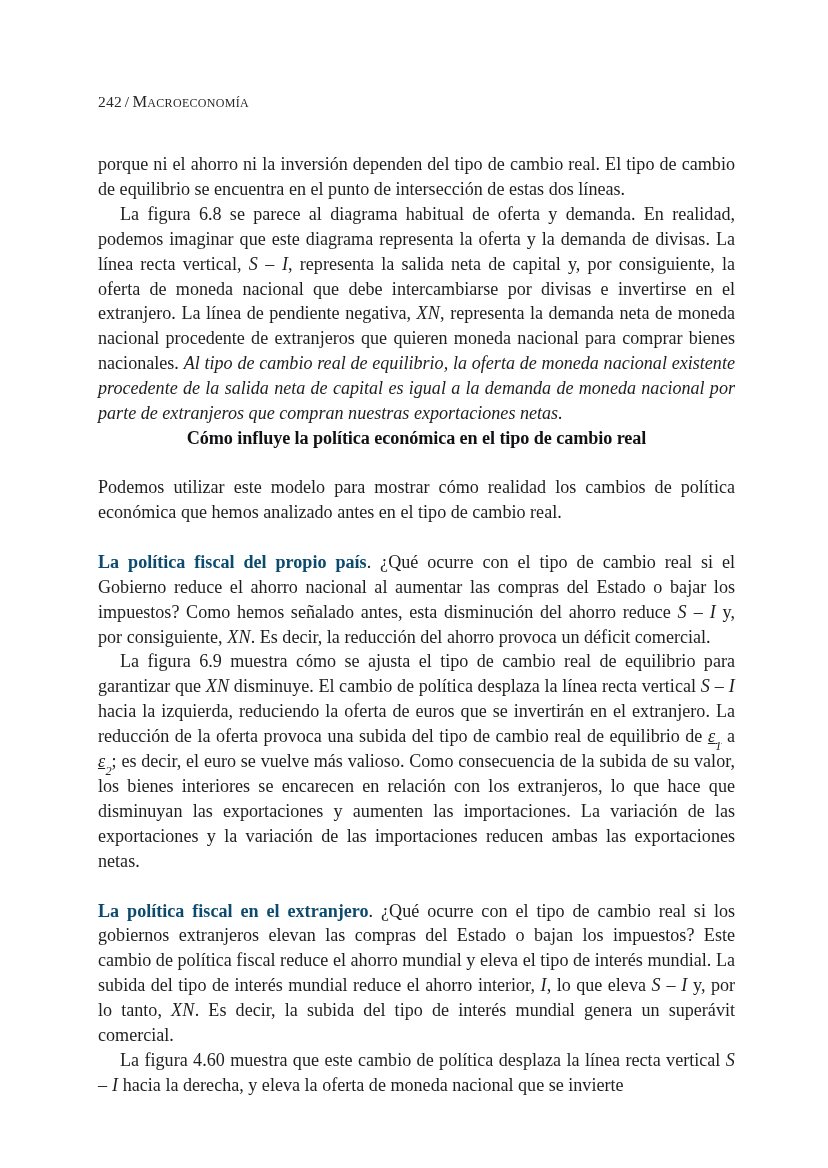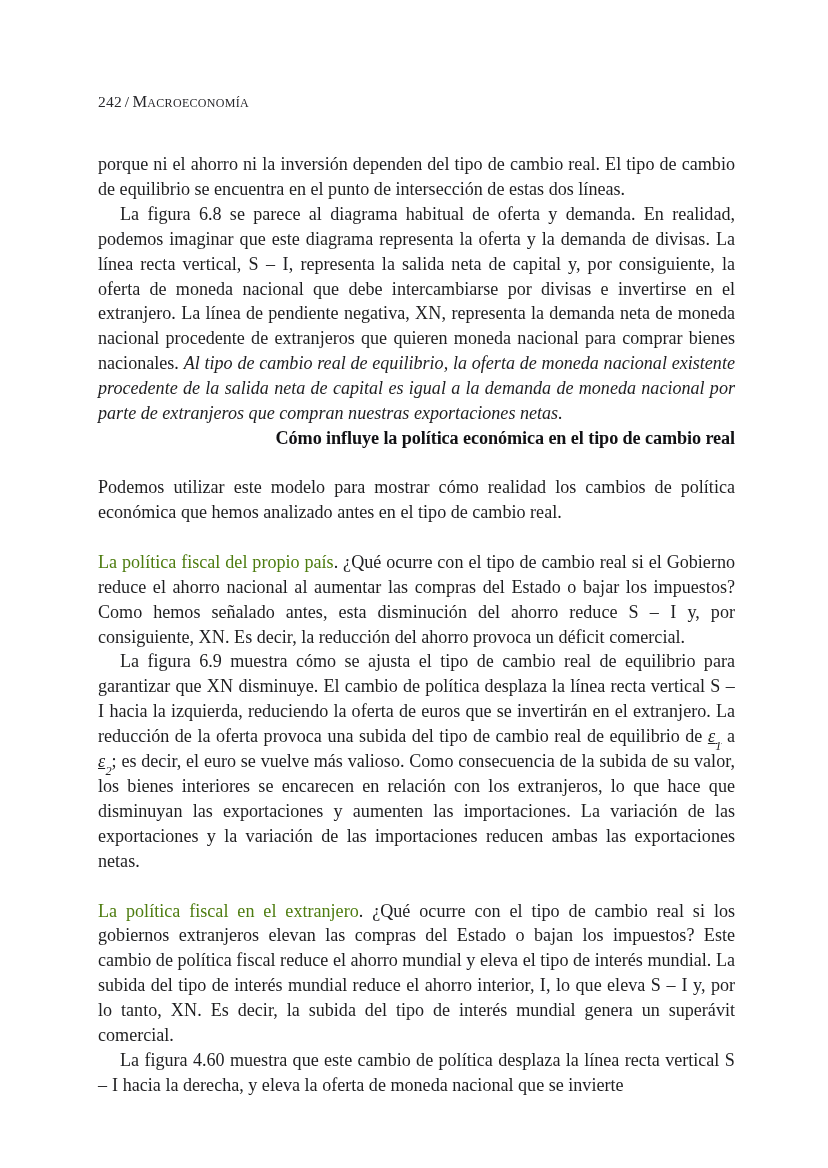--- a/index.html
+++ b/index.html
@@ -74,29 +74,30 @@
   .block-gap-lg { margin-top: 33px; }
   .block-gap-md { margin-top: 25px; }
 
   
   h2.section-heading {
     margin: 0;
     font-size: 18.2px;
     line-height: 24px;
     font-weight: bold;
     color: #111114;
-    text-align: right;
+    text-align: center;
     letter-spacing: -0.1px;
   }
 
   .runin {
-    font-weight: normal;
-    color: #4d7c0f;
+    font-weight: bold;
+    color: #0c4a6e;
   }
   .var {
+    font-style: italic;
     letter-spacing: 0.2px;
   }
   .eps {
     font-style: italic;
     text-decoration: underline;
   }
   .eps sub {
     font-style: italic;
     font-size: 0.68em;
     line-height: 0;

